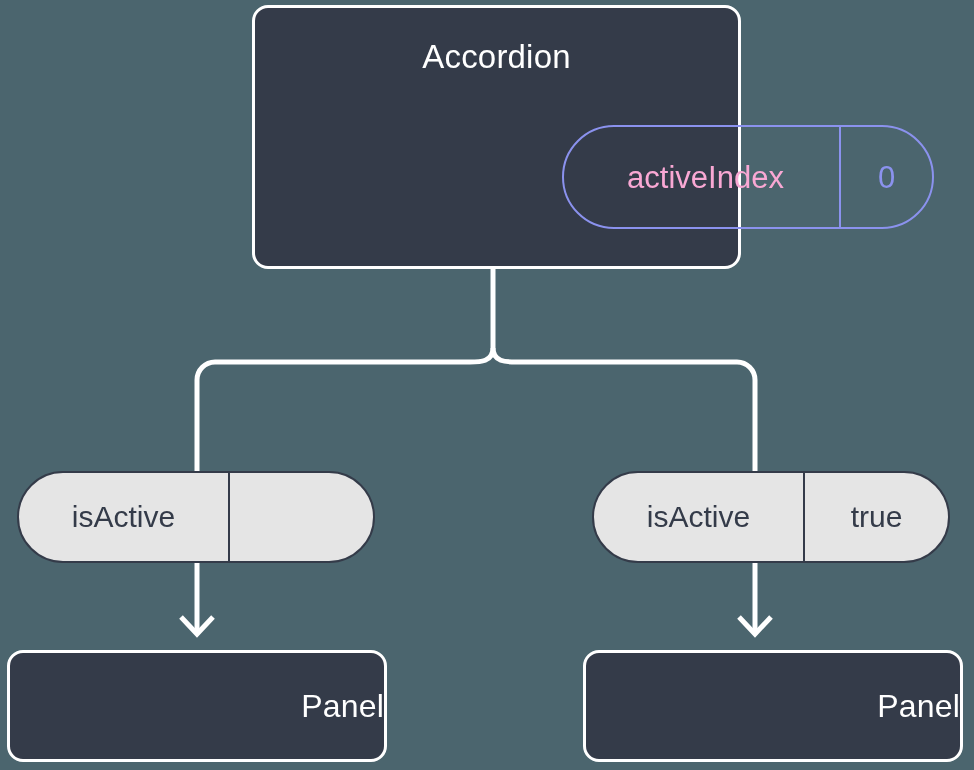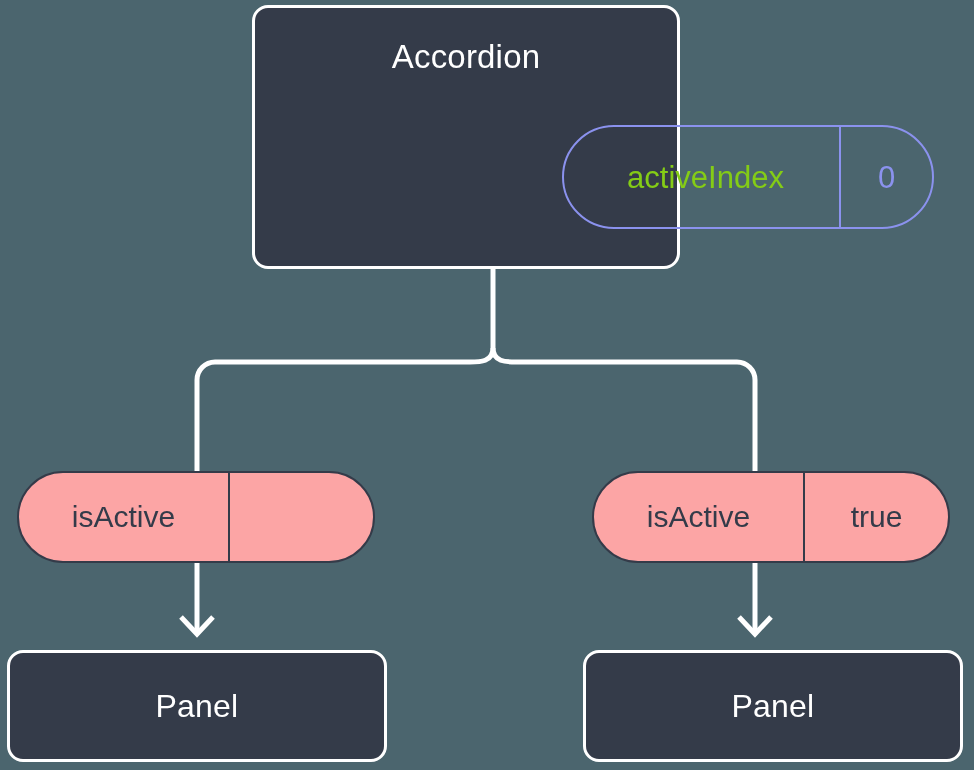--- a/index.html
+++ b/index.html
@@ -39,28 +39,29 @@
     background: #343b49;
     border: 3px solid #ffffff;
     border-radius: 16px;
     display: flex;
     flex-direction: column;
     align-items: center;
   }
   .node-card.root {
     left: 252px;
     top: 5px;
-    width: 428px;
+    width: 489px;
     height: 264px;
     padding-top: 32px;
   }
   .node-card.leaf {
     width: 380px;
     height: 112px;
     justify-content: center;
+    align-items: flex-end;
   }
   .node-card.leaf.left  { left: 7px;   top: 650px; }
   .node-card.leaf.right { left: 583px; top: 650px; }
 
   .node-title {
     color: #ffffff;
     font-size: 33px;
     font-weight: 400;
     letter-spacing: 0.2px;
     line-height: 1;
@@ -93,35 +94,35 @@
     left: 307px;
     top: 117px;
     width: 372px;
     height: 104px;
     border: 2px solid #8b92ee;
     background: transparent;
   }
   .state-pill.outlined .pill-key {
     width: 277px;
     font-size: 31px;
-    color: #84cc16;
+    color: #f9a8d4;
     border-right: 2px solid #8b92ee;
     padding-left: 8px;
     box-sizing: border-box;
   }
   .state-pill.outlined .pill-val {
     flex: 1;
     font-size: 31px;
     color: #8b92ee;
   }
 
   
   .state-pill.filled {
     height: 92px;
-    background: #fca5a5;
+    background: #e5e5e5;
     border: 2px solid #343b49;
   }
   .state-pill.filled.left  { left: 17px;  top: 471px; width: 358px; }
   .state-pill.filled.right { left: 592px; top: 471px; width: 358px; }
   .state-pill.filled .pill-key {
     font-size: 30px;
     color: #343b49;
     border-right: 2px solid #343b49;
     box-sizing: border-box;
   }

